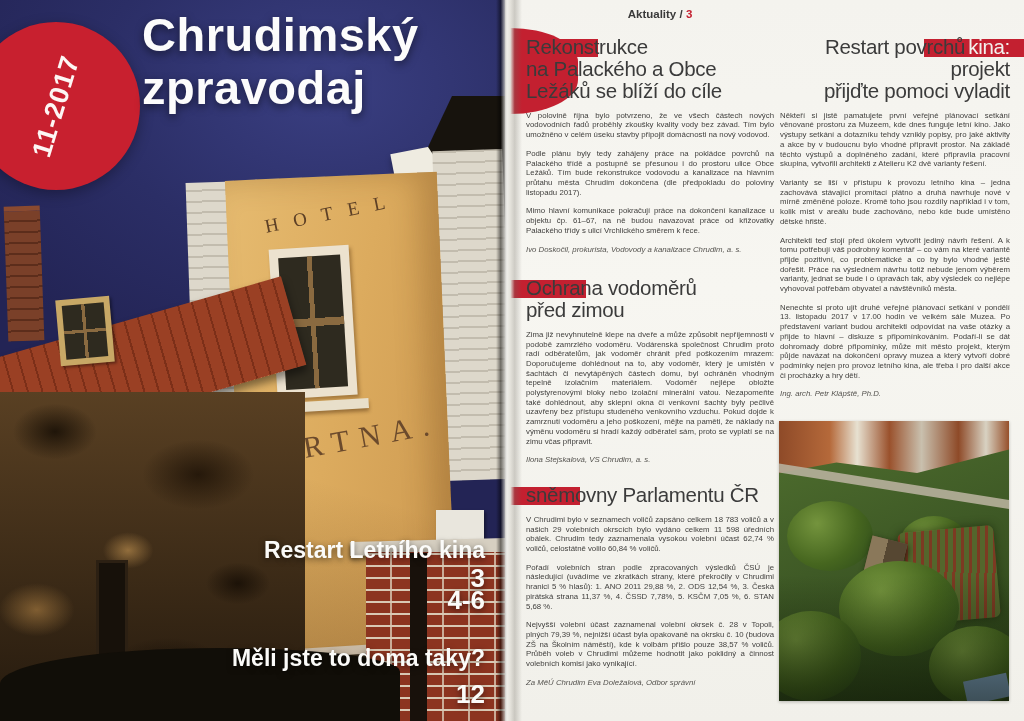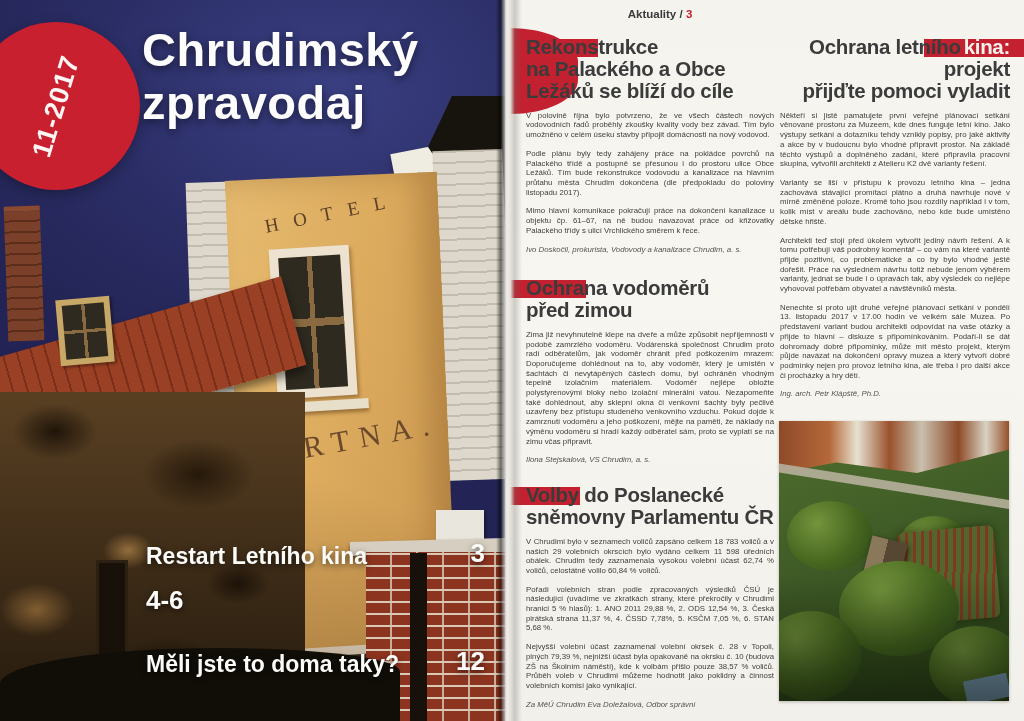--- a/index.html
+++ b/index.html
@@ -70,27 +70,27 @@
              box-shadow:2px 2px 3px rgba(0,0,0,.4);}
   #bushes{position:absolute;left:0;top:648px;width:400px;height:90px;background:#110e08;
           border-radius:55% 45% 0 0 / 40% 26% 0 0;}
 
   #badge{position:absolute;left:-28px;top:22px;width:168px;height:168px;border-radius:50%;
          background:#c8202f;display:flex;align-items:center;justify-content:center;
          box-shadow:0 4px 14px rgba(0,0,0,.3);}
   #badge span{display:block;transform:rotate(-73deg);color:#fdf6f4;font-weight:bold;
          font-size:27px;letter-spacing:1px;}
 
-  #cover-title{position:absolute;left:142px;top:24px;color:#fcfcfc;font-weight:bold;
+  #cover-title{position:absolute;left:142px;top:9px;color:#fcfcfc;font-weight:bold;
          font-size:47px;line-height:1.12;letter-spacing:.5px;
          text-shadow:0 3px 9px rgba(0,0,0,.5);}
 
   #toc{position:absolute;left:146px;right:20px;top:538px;color:#fbfbf9;
        text-shadow:0 2px 6px rgba(0,0,0,.55);}
-  .toc-row{position:absolute;left:0;right:0;display:flex;justify-content:space-between;align-items:flex-end;}
+  .toc-row{position:absolute;left:0;right:0;display:flex;justify-content:space-between;align-items:flex-end;flex-direction:column;}
   .toc-label{font-weight:bold;font-size:23px;line-height:1.1;}
   .toc-page{font-weight:bold;font-size:26px;}
   #toc-row-1{top:0px;}
   #toc-row-2{top:47px;}
   #toc-row-3{top:108px;gap:8px;}
 
   
   #gutter{position:absolute;left:496px;top:0;width:26px;height:721px;z-index:5;
      background:linear-gradient(90deg, rgba(0,0,0,0) 0%, rgba(0,0,0,.5) 18%, #efeeea 42%,
                 #e4e2db 55%, rgba(110,105,95,.30) 72%, rgba(255,255,255,0) 100%);}
@@ -101,21 +101,21 @@
 
   #page-header{position:absolute;left:0;top:8px;width:300px;text-align:center;
         font-weight:bold;font-size:11.5px;color:#3a3a3a;}
   #page-header .pgnum{color:#c32030;}
 
   .deco-circle{position:absolute;left:0;top:28px;width:68px;height:86px;background:#c32030;
         border-radius:0 86px 86px 0 / 0 43px 43px 0;}
 
   .col{position:absolute;width:248px;}
   .section{position:absolute;left:16px;width:248px;}
-  .art-title{position:relative;z-index:0;font-weight:bold;font-size:20.5px;line-height:1.07;
+  .art-title{position:relative;z-index:0;font-weight:normal;font-size:20.5px;line-height:1.07;
         color:#3b3b3b;letter-spacing:-.3px;margin:0 0 9px 0;}
   .strip-left{position:absolute;left:-16px;top:3px;height:18px;background:#c32030;z-index:-1;}
   .w88{width:88px;} .w76{width:76px;} .w70{width:70px;}
   .art-title .tline{position:relative;z-index:1;display:block;}
 
   .col p{margin:0 0 9px 0;font-size:7.8px;line-height:9.7px;color:#42413f;text-align:justify;}
   .byline{font-style:italic;font-size:7.8px;color:#55534f;margin-top:2px;}
 
   #col-right{left:270px;width:230px;}
   #cinema-title{text-align:right;}
@@ -245,33 +245,32 @@
         <span class="tline">Ochrana vodoměrů</span>
         <span class="tline">před zimou</span>
       </h2>
       <p>Zima již nevyhnutelně klepe na dveře a může způsobit nepříjemnosti v podobě zamrzlého vodoměru. Vodárenská společnost Chrudim proto radí odběratelům, jak vodoměr chránit před poškozením mrazem: Doporučujeme dohlédnout na to, aby vodoměr, který je umístěn v šachtách či nevytápěných částech domu, byl ochráněn vhodným tepelně izolačním materiálem. Vodoměr nejlépe obložte polystyrenovými bloky nebo izolační minerální vatou. Nezapomeňte také dohlédnout, aby sklepní okna či venkovní šachty byly pečlivě uzavřeny bez přístupu studeného venkovního vzduchu. Pokud dojde k zamrznutí vodoměru a jeho poškození, mějte na paměti, že náklady na výměnu vodoměru si hradí každý odběratel sám, proto se vyplatí se na zimu včas připravit.</p>
       <div class="byline">Ilona Stejskalová, VS Chrudim, a. s.</div>
     </div>
 
     <div class="section col" style="top:484px;">
       <h2 class="art-title">
         <span class="strip-left w70"></span>
-        <span class="tline">Volby do Poslanecké</span>
         <span class="tline">sněmovny Parlamentu ČR</span>
       </h2>
       <p>V Chrudimi bylo v seznamech voličů zapsáno celkem 18 783 voličů a v našich 29 volebních okrscích bylo vydáno celkem 11 598 úředních obálek. Chrudim tedy zaznamenala vysokou volební účast 62,74 % voličů, celostátně volilo 60,84 % voličů.</p>
       <p>Pořadí volebních stran podle zpracovaných výsledků ČSÚ je následující (uvádíme ve zkratkách strany, které překročily v Chrudimi hranici 5 % hlasů): 1. ANO 2011 29,88 %, 2. ODS 12,54 %, 3. Česká pirátská strana 11,37 %, 4. ČSSD 7,78%, 5. KSČM 7,05 %, 6. STAN 5,68 %.</p>
       <p>Nejvyšší volební účast zaznamenal volební okrsek č. 28 v Topoli, plných 79,39 %, nejnižší účast byla opakovaně na okrsku č. 10 (budova ZŠ na Školním náměstí), kde k volbám přišlo pouze 38,57 % voličů. Průběh voleb v Chrudimi můžeme hodnotit jako poklidný a činnost volebních komisí jako vynikající.</p>
       <div class="byline">Za MěÚ Chrudim Eva Doležalová, Odbor správní</div>
     </div>
 
     <div id="col-right" class="section col" style="top:36px;">
       <h2 id="cinema-title" class="art-title">
         <span class="strip-right"></span>
-        <span class="tline"><span>Ochrana letního</span><span class="t-red">kina:</span></span>
+        <span class="tline"><span>Restart povrchů</span><span class="t-red">kina:</span></span>
         <span class="tline">projekt</span>
         <span class="tline">přijďte pomoci vyladit</span>
       </h2>
       <p>Někteří si jistě pamatujete první veřejné plánovací setkání věnované prostoru za Muzeem, kde dnes funguje letní kino. Jako výstupy setkání a dotazníku tehdy vznikly popisy, pro jaké aktivity a akce by v budoucnu bylo vhodné připravit prostor. Na základě těchto výstupů a doplněného zadání, které připravila pracovní skupina, vytvořili architekti z Atelieru K2 dvě varianty řešení.</p>
       <p>Varianty se liší v přístupu k provozu letního kina – jedna zachovává stávající promítací plátno a druhá navrhuje nové v mírně změněné poloze. Kromě toho jsou rozdíly například i v tom, kolik míst v areálu bude zachováno, nebo kde bude umístěno dětské hřiště.</p>
       <p>Architekti teď stojí před úkolem vytvořit jediný návrh řešení. A k tomu potřebují váš podrobný komentář – co vám na které variantě přijde pozitivní, co problematické a co by bylo vhodné ještě dořešit. Práce na výsledném návrhu totiž nebude jenom výběrem varianty, jednat se bude i o úpravách tak, aby výsledek co nejlépe vyhovoval potřebám obyvatel a návštěvníků města.</p>
       <p>Nenechte si proto ujít druhé veřejné plánovací setkání v pondělí 13. listopadu 2017 v 17.00 hodin ve velkém sále Muzea. Po představení variant budou architekti odpovídat na vaše otázky a přijde to hlavní – diskuze s připomínkováním. Podaří-li se dát dohromady dobré připomínky, může mít město projekt, kterým půjde navázat na dokončení opravy muzea a který vytvoří dobré podmínky nejen pro provoz letního kina, ale třeba i pro další akce či procházky a hry dětí.</p>
       <div class="byline">Ing. arch. Petr Klápště, Ph.D.</div>
     </div>
 

